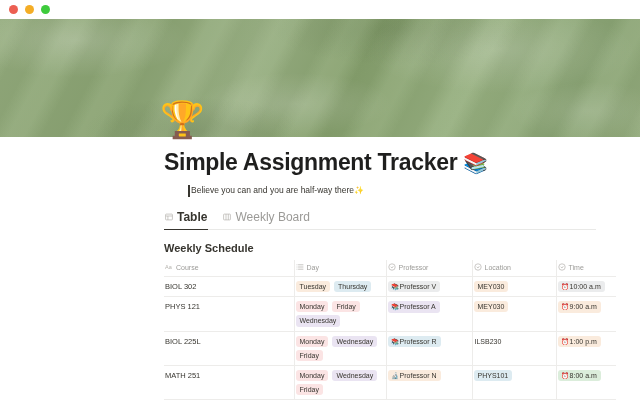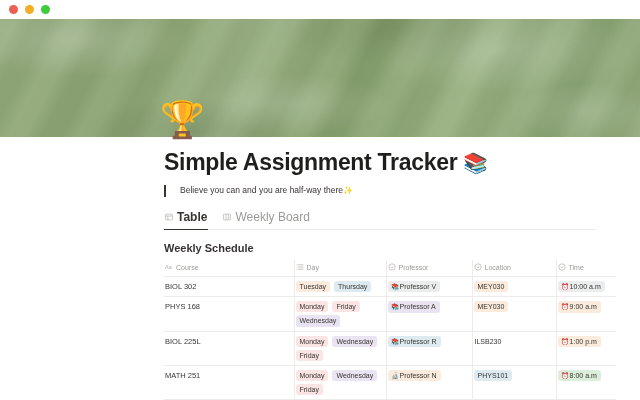--- a/index.html
+++ b/index.html
@@ -93,25 +93,26 @@
     font-size: 23px;
     line-height: 1.18;
     font-weight: bold;
     color: #1f1f1e;
     letter-spacing: -0.3px;
   }
   .page-title .title-emoji { font-size: 20px; }
 
   .quote {
     margin-top: 9px;
-    padding-left: 14px;
+    padding-left: 1px;
     border-left: 2.5px solid #37352f;
     font-size: 8.5px;
     line-height: 1.35;
     color: #37352f;
+    margin-left: 24px;
   }
   .quote .sparkle { font-size: 8px; }
 
   
   .tabs {
     display: flex;
     align-items: flex-end;
     gap: 14px;
     margin-top: 11px;
     border-bottom: 1px solid #e9e9e7;
@@ -341,21 +342,21 @@
                 <span class="tag c-orange">Tuesday</span>
                 <span class="tag c-blue">Thursday</span>
               </div>
             </td>
             <td><span class="tag c-gray"><span class="tag-emoji">📚</span><span>Professor V</span></span></td>
             <td><span class="tag c-orange"><span>MEY030</span></span></td>
             <td><span class="tag c-gray"><span class="tag-emoji">⏰</span><span>10:00 a.m</span></span></td>
           </tr>
           <tr>
             <td>
-              <div class="course-name">PHYS 168</div>
+              <div class="course-name">PHYS 121</div>
             </td>
             <td>
               <div class="tag-wrap">
                 <span class="tag c-pink">Monday</span>
                 <span class="tag c-pink">Friday</span>
                 <span class="tag c-purple">Wednesday</span>
               </div>
             </td>
             <td><span class="tag c-purple"><span class="tag-emoji">📚</span><span>Professor A</span></span></td>
             <td><span class="tag c-orange"><span>MEY030</span></span></td>

